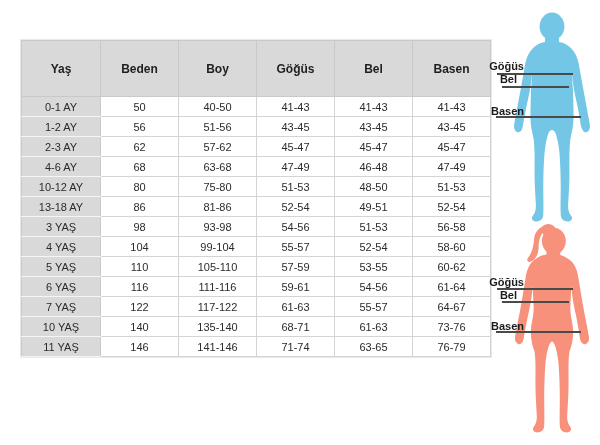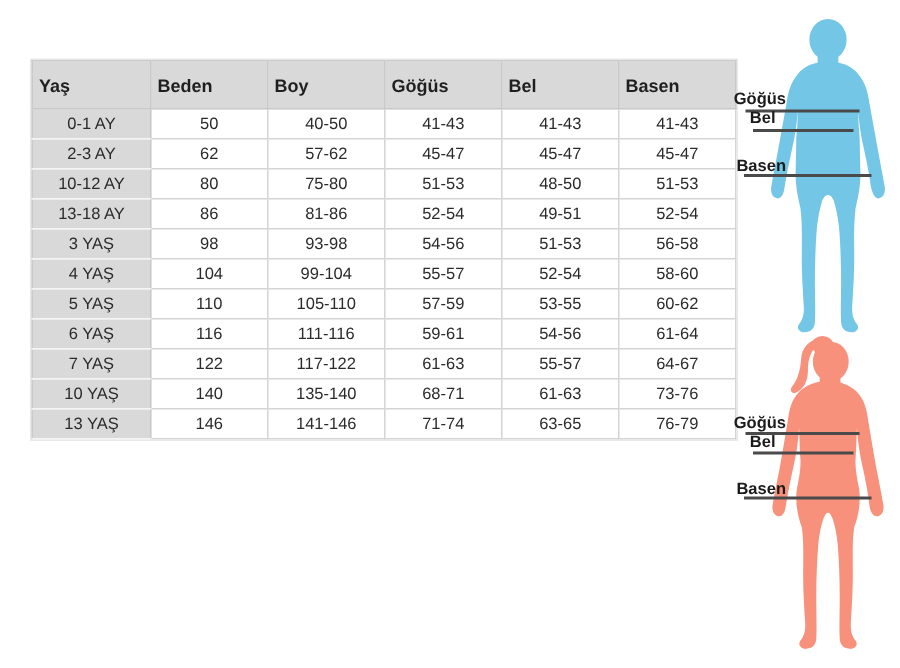--- a/index.html
+++ b/index.html
@@ -8,21 +8,21 @@
     font-family:"Liberation Sans","DejaVu Sans",sans-serif;
   }
   table.size-table{
     position:absolute;left:21px;top:40px;width:469px;
     border-collapse:collapse;table-layout:fixed;
     border:1px solid #d0d0d0;box-shadow:0 0 0 1px #e9e9e9;
   }
   table.size-table th{
     height:23px;font-size:12px;font-weight:bold;color:#1f1f1f;
     background:var(--header-bg,#d9d9d9);border:1px solid #c9c9c9;
-    text-align:left;vertical-align:middle;padding:4px;
+    text-align:center;vertical-align:middle;padding:16px;
   }
   table.size-table td{
     height:19px;font-size:11px;color:#2b2b2b;background:#fff;
     border:1px solid #d4d4d4;text-align:center;vertical-align:middle;padding:0;
   }
   table.size-table td.age{
     background:var(--header-bg,#d9d9d9);border-color:#c9c9c9;
     border-top-color:#f5f5f5;border-bottom-color:#f5f5f5;margin-left:41px;
   }
   table.size-table col.c0{width:79px;}
@@ -62,28 +62,44 @@
     <tbody>
         <tr>
           <td class="age">0-1 AY</td>
           <td>50</td>
           <td>40-50</td>
           <td>41-43</td>
           <td>41-43</td>
           <td>41-43</td>
         </tr>
         <tr>
+          <td class="age">1-2 AY</td>
+          <td>56</td>
+          <td>51-56</td>
+          <td>43-45</td>
+          <td>43-45</td>
+          <td>43-45</td>
+        </tr>
+        <tr>
           <td class="age">2-3 AY</td>
           <td>62</td>
           <td>57-62</td>
           <td>45-47</td>
           <td>45-47</td>
           <td>45-47</td>
         </tr>
         <tr>
+          <td class="age">4-6 AY</td>
+          <td>68</td>
+          <td>63-68</td>
+          <td>47-49</td>
+          <td>46-48</td>
+          <td>47-49</td>
+        </tr>
+        <tr>
           <td class="age">10-12 AY</td>
           <td>80</td>
           <td>75-80</td>
           <td>51-53</td>
           <td>48-50</td>
           <td>51-53</td>
         </tr>
         <tr>
           <td class="age">13-18 AY</td>
           <td>86</td>
@@ -134,21 +150,21 @@
         </tr>
         <tr>
           <td class="age">10 YAŞ</td>
           <td>140</td>
           <td>135-140</td>
           <td>68-71</td>
           <td>61-63</td>
           <td>73-76</td>
         </tr>
         <tr>
-          <td class="age">13 YAŞ</td>
+          <td class="age">11 YAŞ</td>
           <td>146</td>
           <td>141-146</td>
           <td>71-74</td>
           <td>63-65</td>
           <td>76-79</td>
         </tr>
       </tbody>
   </table>
 
   <div class="figure" style="left:506px;top:11px;width:92px;height:213px;">

